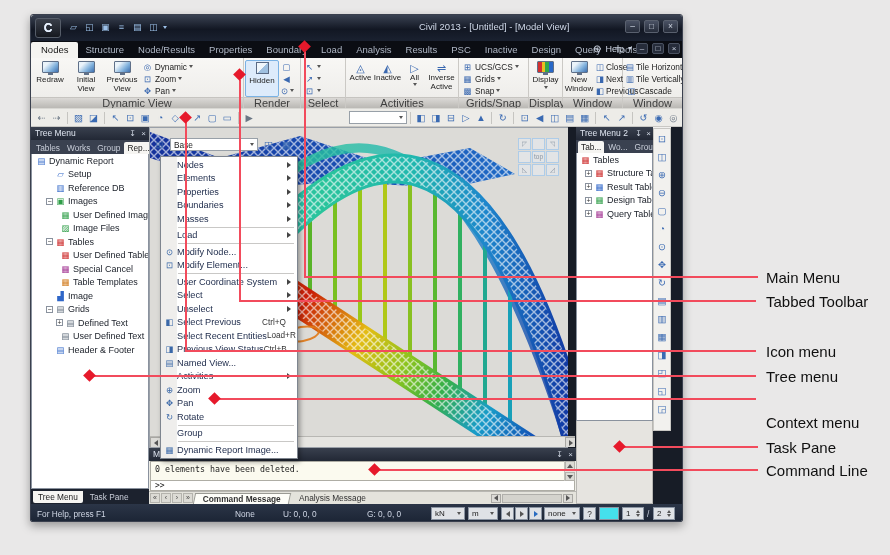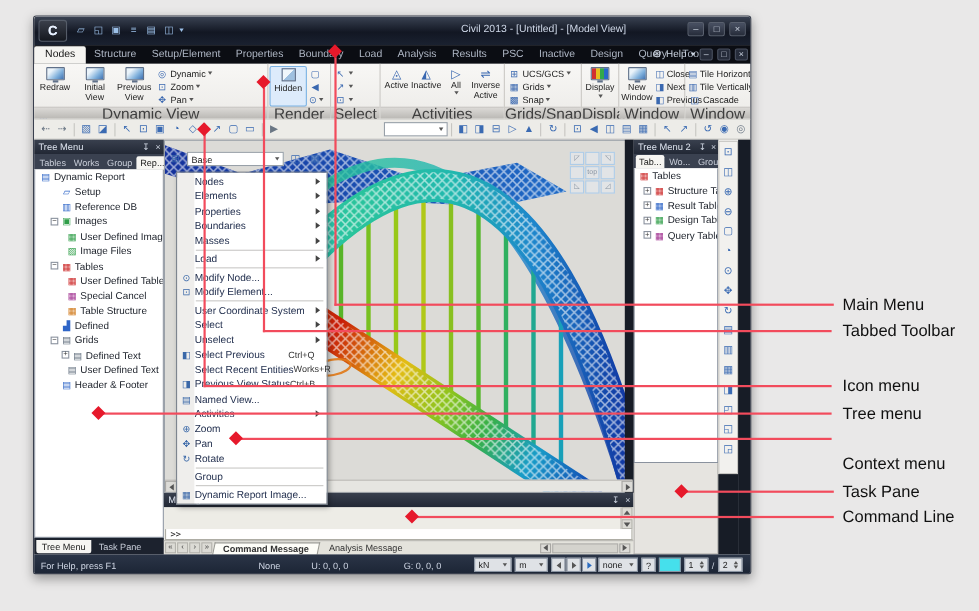--- a/index.html
+++ b/index.html
@@ -29,21 +29,21 @@
 .mb-tab{font-size:9.5px;color:#aeb6c4;padding:2px 7px 3px 7px;white-space:nowrap}
 .mb-tab.on{background:#f5f4f1;color:#151515;border-radius:2px 2px 0 0;padding:2px 10px 3px 10px}
 .mb-right{position:absolute;right:4px;top:2px;display:flex;align-items:center;gap:4px}
 .mb-gear{color:#cdd5e2;font-size:10px}
 .mb-help{color:#cdd5e2;font-size:9px}
 .mb-win{width:12px;height:11px;line-height:10px;font-size:8px;color:#cdd5e2;text-align:center;background:#262c3a;border:1px solid #4a5160;border-radius:2px}
 
 
 .ribbon{position:absolute;left:0;top:43px;width:653px;height:50px;background:linear-gradient(#f8f7f5,#ecebe8);display:flex}
 .rb-group{position:relative;height:50px;border-right:1px solid #cbc9c5;display:flex;flex-wrap:wrap;align-content:flex-start;padding:2px 1px 0 1px}
-.rb-label{position:absolute;left:0;bottom:0;width:100%;height:11px;line-height:11px;font-size:14px;color:#3e3e3e;text-align:center;
+.rb-label{position:absolute;left:0;bottom:0;width:100%;height:11px;line-height:11px;font-size:11px;color:#3e3e3e;text-align:center;
   background:linear-gradient(#dbd9d6,#bab8b4);border-top:1px solid #c6c4c0}
 .bigbtn{width:36px;display:flex;flex-direction:column;align-items:center;gap:1px;padding-top:1px;font-size:8px;line-height:8.5px;color:#222;text-align:center}
 .mon{width:17px;height:12px;border:1px solid #5f7089;border-radius:1px;background:linear-gradient(135deg,#eaf3fa 25%,#7fb0dc 65%,#3f6fae);position:relative;margin-bottom:2px}
 .mon:after{content:"";position:absolute;left:5px;bottom:-3px;width:5px;height:2px;background:#5f7089}
 .mon.rb4{background:linear-gradient(90deg,#d23030 0 25%,#e8c020 25% 50%,#32a84a 50% 75%,#2868c8 75% 100%)}
 .cube{width:13px;height:12px;border:1px solid #5a6a84;background:linear-gradient(135deg,#f0f6fb 50%,#9fc0e0 50%);margin-bottom:2px}
 .sm-col{display:flex;flex-direction:column;justify-content:flex-start;gap:1px;padding:1px 2px}
 .sm-row{display:flex;align-items:center;gap:2px;height:11px;font-size:8.3px;color:#222;white-space:nowrap}
 .sm-ico{width:11px;text-align:center;font-size:8.5px;color:#3a68b0}
 .caret{width:0;height:0;border-left:2.5px solid transparent;border-right:2.5px solid transparent;border-top:3px solid #555}
@@ -154,21 +154,21 @@
       <div class="wctl">
         <span class="wbtn">–</span>
         <span class="wbtn">□</span>
         <span class="wbtn">×</span>
       </div>
     </div>
 
     <div class="menubar">
       <span class="mb-tab on">Nodes</span>
       <span class="mb-tab">Structure</span>
-      <span class="mb-tab">Setup/Element</span>
+      <span class="mb-tab">Node/Results</span>
       <span class="mb-tab">Properties</span>
       <span class="mb-tab">Boundary</span>
       <span class="mb-tab">Load</span>
       <span class="mb-tab">Analysis</span>
       <span class="mb-tab">Results</span>
       <span class="mb-tab">PSC</span>
       <span class="mb-tab">Inactive</span>
       <span class="mb-tab">Design</span>
       <span class="mb-tab">Query</span>
       <span class="mb-tab">Tools</span>
@@ -443,26 +443,26 @@
         <div class="trow" style="padding-left:28px">
             <span class="tico ic-red">▦</span>
             <span>User Defined Tables</span>
           </div>
         <div class="trow" style="padding-left:28px">
             <span class="tico ic-purple">▦</span>
             <span>Special Cancel</span>
           </div>
         <div class="trow" style="padding-left:28px">
             <span class="tico ic-orange">▦</span>
-            <span>Table Structure</span>
+            <span>Table Templates</span>
           </div>
         <div class="trow" style="padding-left:14px">
             <span class="tspc"></span>
             <span class="tico ic-blue">▟</span>
-            <span>Defined</span>
+            <span>Image</span>
           </div>
         <div class="trow" style="padding-left:14px">
             <span class="texp">−</span>
             <span class="tico ic-gray">▤</span>
             <span>Grids</span>
           </div>
         <div class="trow" style="padding-left:24px">
             <span class="texp">+</span>
             <span class="tico ic-gray">▤</span>
             <span>Defined Text</span>
@@ -559,20 +559,21 @@
           </span>
       </div>
     </div>
 
     <div class="msgwin">
       <div class="panel-h">
         <span>Message Window</span>
         <span class="ph-ic" style="right:13px">↧</span>
         <span class="ph-ic" style="right:3px">×</span>
       </div>
+      <div class="msg-body"><span>0 elements have been deleted.</span></div>
       <div class="msg-scroll">
         <span class="msg-sbtn">
             <span class="tri-u"></span>
           </span>
         <span class="msg-sbtn">
             <span class="tri-d"></span>
           </span>
       </div>
       <div class="msg-prompt"><span>&gt;&gt;</span></div>
       <div class="msg-tabs">
@@ -763,21 +764,21 @@
         <span class="subarrow"></span>
       </div>
     <div class="cm-item">
         <span class="cm-ico">◧</span>
         <span class="cm-label">Select Previous</span>
         <span class="cm-short">Ctrl+Q</span>
       </div>
     <div class="cm-item">
         <span class="cm-ico"></span>
         <span class="cm-label">Select Recent Entities</span>
-        <span class="cm-short">Works+R</span>
+        <span class="cm-short">Load+R</span>
       </div>
     <div class="cm-item">
         <span class="cm-ico">◨</span>
         <span class="cm-label">Previous View Status</span>
         <span class="cm-short">Ctrl+B</span>
       </div>
     <div class="cm-item">
         <span class="cm-ico">▤</span>
         <span class="cm-label">Named View...</span>
       </div>

